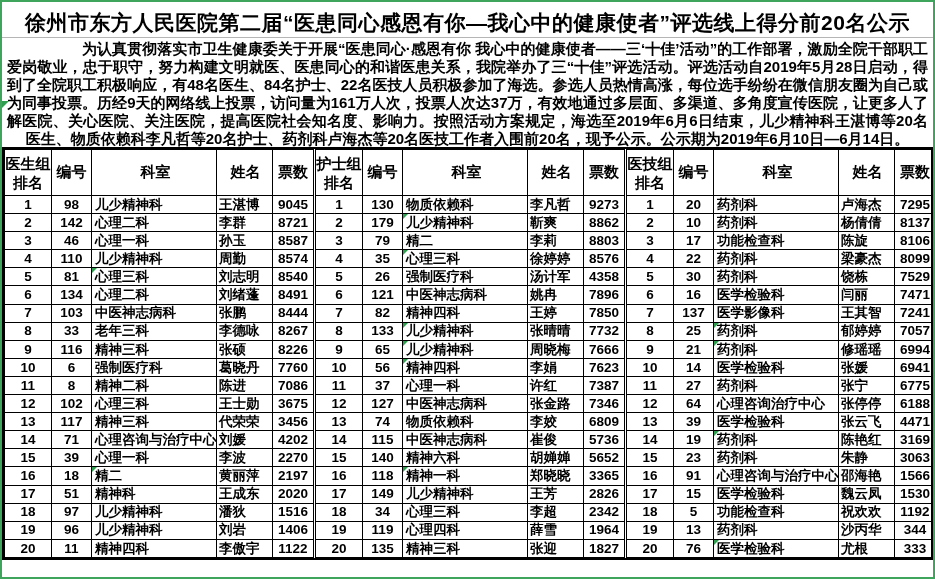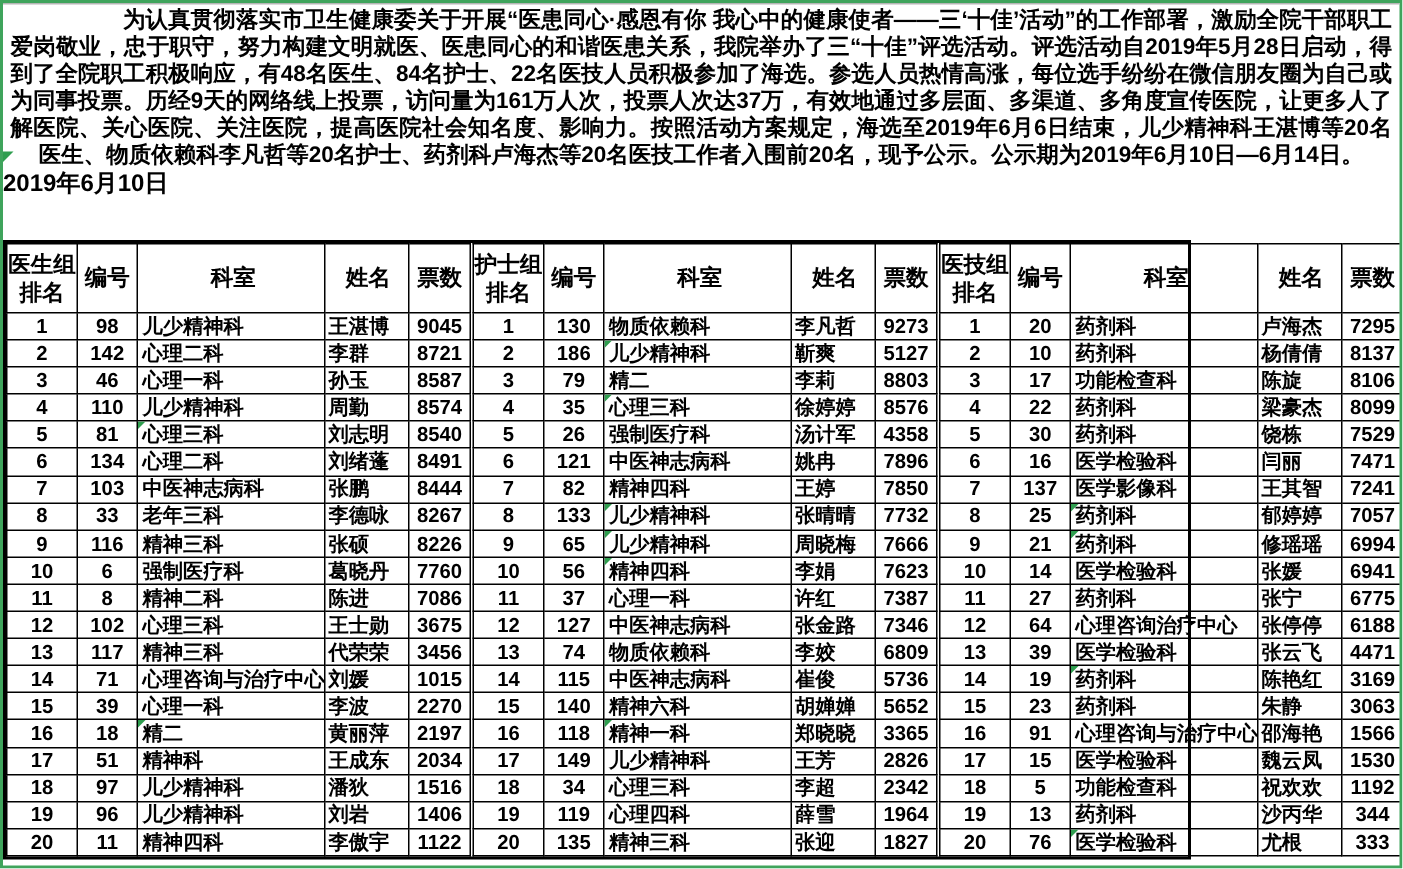--- a/index.html
+++ b/index.html
@@ -16,21 +16,21 @@
   .rule { border-top:1px solid #b5b5b5; }
   .para {
     font-size:15px; line-height:18px; padding:2px 5px 0 5px;
     text-align:justify; text-align-last:center; text-indent:5em;
   }
   .date-line {
     font-size:16px; line-height:20px; height:22px;
     text-align:left; padding-right:172px;
   }
   .tables {
-    position:absolute; left:0; bottom:4px; width:792px; height:413px;
+    position:absolute; left:0; bottom:17px; width:931px; height:413px;
     display:flex; border:2px solid #000; background:#fff;
   }
   table { border-collapse:collapse; table-layout:fixed; width:309px; height:100%; }
   table + table { margin-left:1px; }
   th, td { border:1px solid #000; overflow:hidden; white-space:nowrap; }
   thead tr { height:46px; }
   th { font-size:15px; text-align:center; }
   th .stack { display:block; line-height:19px; }
   td { font-size:13.5px; line-height:1; }
   .c-rank  { width:47px;  text-align:center; }
@@ -45,20 +45,21 @@
   }
   .page-comment-marker {
     position:absolute; left:0; top:99px; width:0; height:0;
     border-top:7px solid #2f9e4f; border-right:7px solid transparent;
   }
 </style>
 </head>
 <body>
 
 <div class="page">
+  <div class="title">徐州市东方人民医院第二届“医患同心感恩有你—我心中的健康使者”评选线上得分前20名公示</div>
   <div class="rule"></div>
   <div class="para">为认真贯彻落实市卫生健康委关于开展“医患同心·感恩有你 我心中的健康使者——三‘十佳’活动”的工作部署，激励全院干部职工爱岗敬业，忠于职守，努力构建文明就医、医患同心的和谐医患关系，我院举办了三“十佳”评选活动。评选活动自2019年5月28日启动，得到了全院职工积极响应，有48名医生、84名护士、22名医技人员积极参加了海选。参选人员热情高涨，每位选手纷纷在微信朋友圈为自己或为同事投票。历经9天的网络线上投票，访问量为161万人次，投票人次达37万，有效地通过多层面、多渠道、多角度宣传医院，让更多人了解医院、关心医院、关注医院，提高医院社会知名度、影响力。按照活动方案规定，海选至2019年6月6日结束，儿少精神科王湛博等20名医生、物质依赖科李凡哲等20名护士、药剂科卢海杰等20名医技工作者入围前20名，现予公示。公示期为2019年6月10日—6月14日。</div>
   <div class="date-line">2019年6月10日</div>
   <span class="page-comment-marker"></span>
 
   <div class="tables">
 
     <table>
       <thead>
         <tr>
@@ -162,42 +163,42 @@
             <td class="c-no">117</td>
             <td class="c-dept">精神三科</td>
             <td class="c-name">代荣荣</td>
             <td class="c-votes">3456</td>
           </tr>
           <tr>
             <td class="c-rank">14</td>
             <td class="c-no">71</td>
             <td class="c-dept">心理咨询与治疗中心</td>
             <td class="c-name">刘媛</td>
-            <td class="c-votes">1015</td>
+            <td class="c-votes">4202</td>
           </tr>
           <tr>
             <td class="c-rank">15</td>
             <td class="c-no">39</td>
             <td class="c-dept">心理一科</td>
             <td class="c-name">李波</td>
             <td class="c-votes">2270</td>
           </tr>
           <tr>
             <td class="c-rank">16</td>
             <td class="c-no">18</td>
             <td class="c-dept marker">精二</td>
             <td class="c-name">黄丽萍</td>
             <td class="c-votes">2197</td>
           </tr>
           <tr>
             <td class="c-rank">17</td>
             <td class="c-no">51</td>
             <td class="c-dept">精神科</td>
             <td class="c-name">王成东</td>
-            <td class="c-votes">2034</td>
+            <td class="c-votes">2020</td>
           </tr>
           <tr>
             <td class="c-rank">18</td>
             <td class="c-no">97</td>
             <td class="c-dept">儿少精神科</td>
             <td class="c-name">潘狄</td>
             <td class="c-votes">1516</td>
           </tr>
           <tr>
             <td class="c-rank">19</td>
@@ -232,24 +233,24 @@
       <tbody>
           <tr>
             <td class="c-rank">1</td>
             <td class="c-no">130</td>
             <td class="c-dept">物质依赖科</td>
             <td class="c-name">李凡哲</td>
             <td class="c-votes">9273</td>
           </tr>
           <tr>
             <td class="c-rank">2</td>
-            <td class="c-no">186</td>
+            <td class="c-no">179</td>
             <td class="c-dept marker">儿少精神科</td>
             <td class="c-name">靳爽</td>
-            <td class="c-votes">5127</td>
+            <td class="c-votes">8862</td>
           </tr>
           <tr>
             <td class="c-rank">3</td>
             <td class="c-no">79</td>
             <td class="c-dept">精二</td>
             <td class="c-name">李莉</td>
             <td class="c-votes">8803</td>
           </tr>
           <tr>
             <td class="c-rank">4</td>

